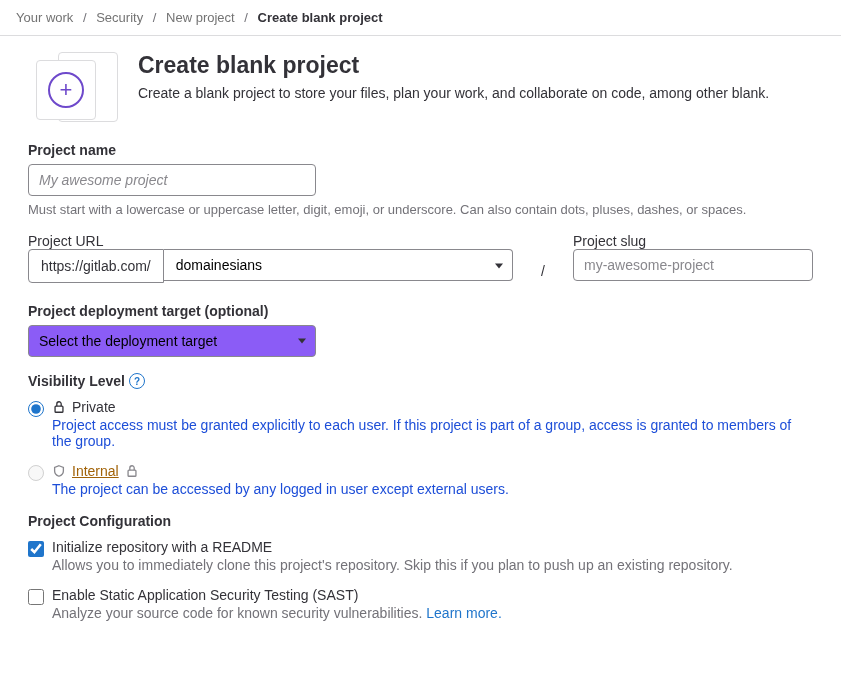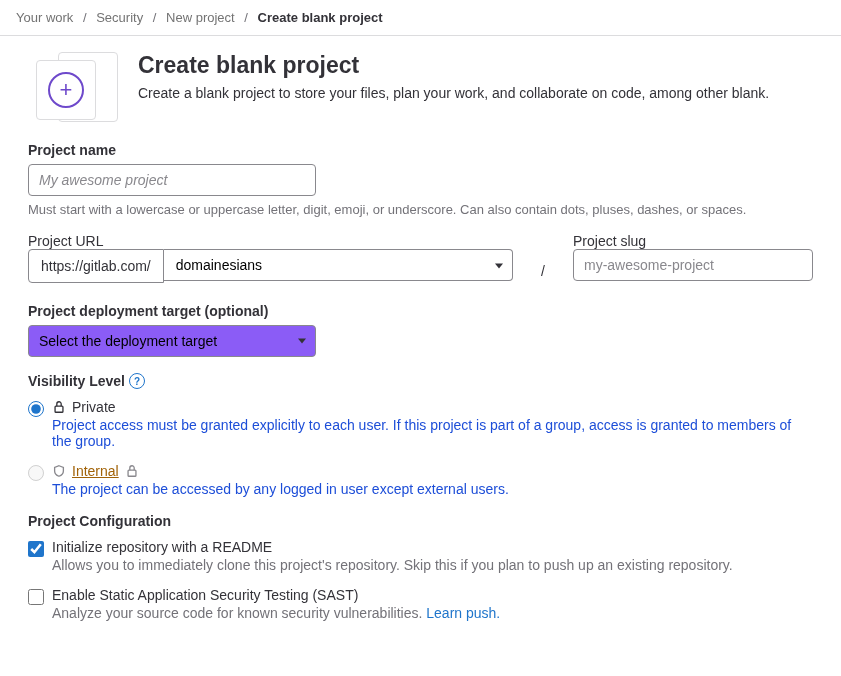--- a/index.html
+++ b/index.html
@@ -162,19 +162,19 @@
         <div class="checkbox-title">Initialize repository with a README</div>
         <div class="checkbox-desc">Allows you to immediately clone this project's repository. Skip this if you plan to push up an existing repository.</div>
       </div>
     </div>
 
     <div class="checkbox-option">
       <input type="checkbox" style="">
       <div class="checkbox-content">
         <div class="checkbox-title">Enable Static Application Security Testing (SAST)</div>
         <div class="checkbox-desc">
-          <span>Analyze your source code for known security vulnerabilities. </span><a class="link">Learn push.</a>
+          <span>Analyze your source code for known security vulnerabilities. </span><a class="link">Learn more.</a>
         </div>
       </div>
     </div>
   </div>
 
 </div>
 
 </body></html>

